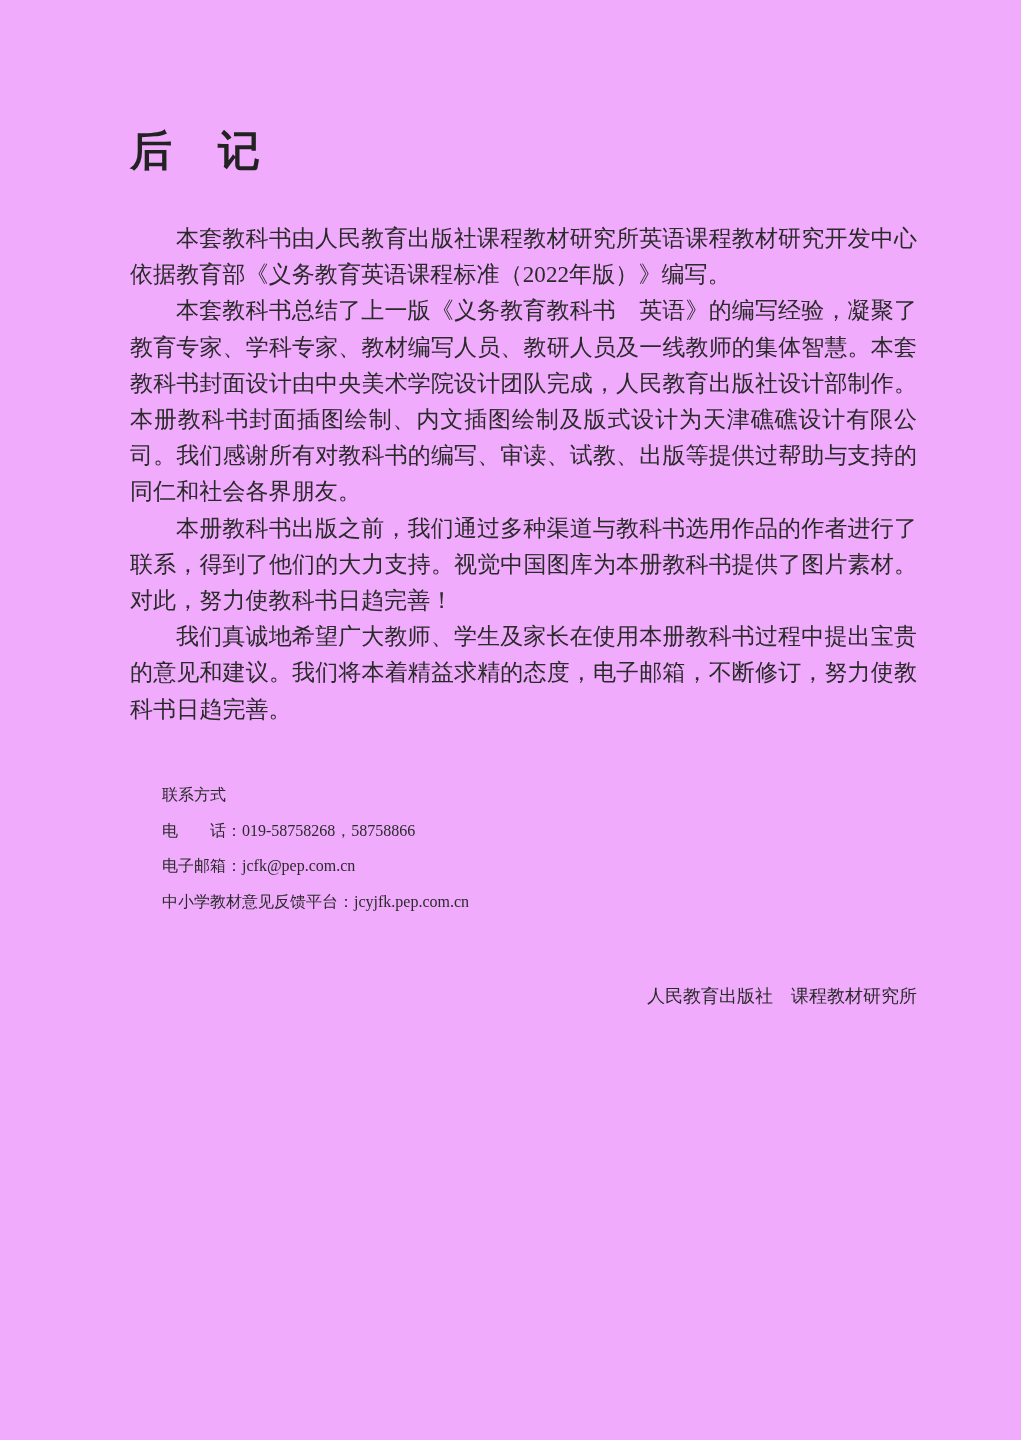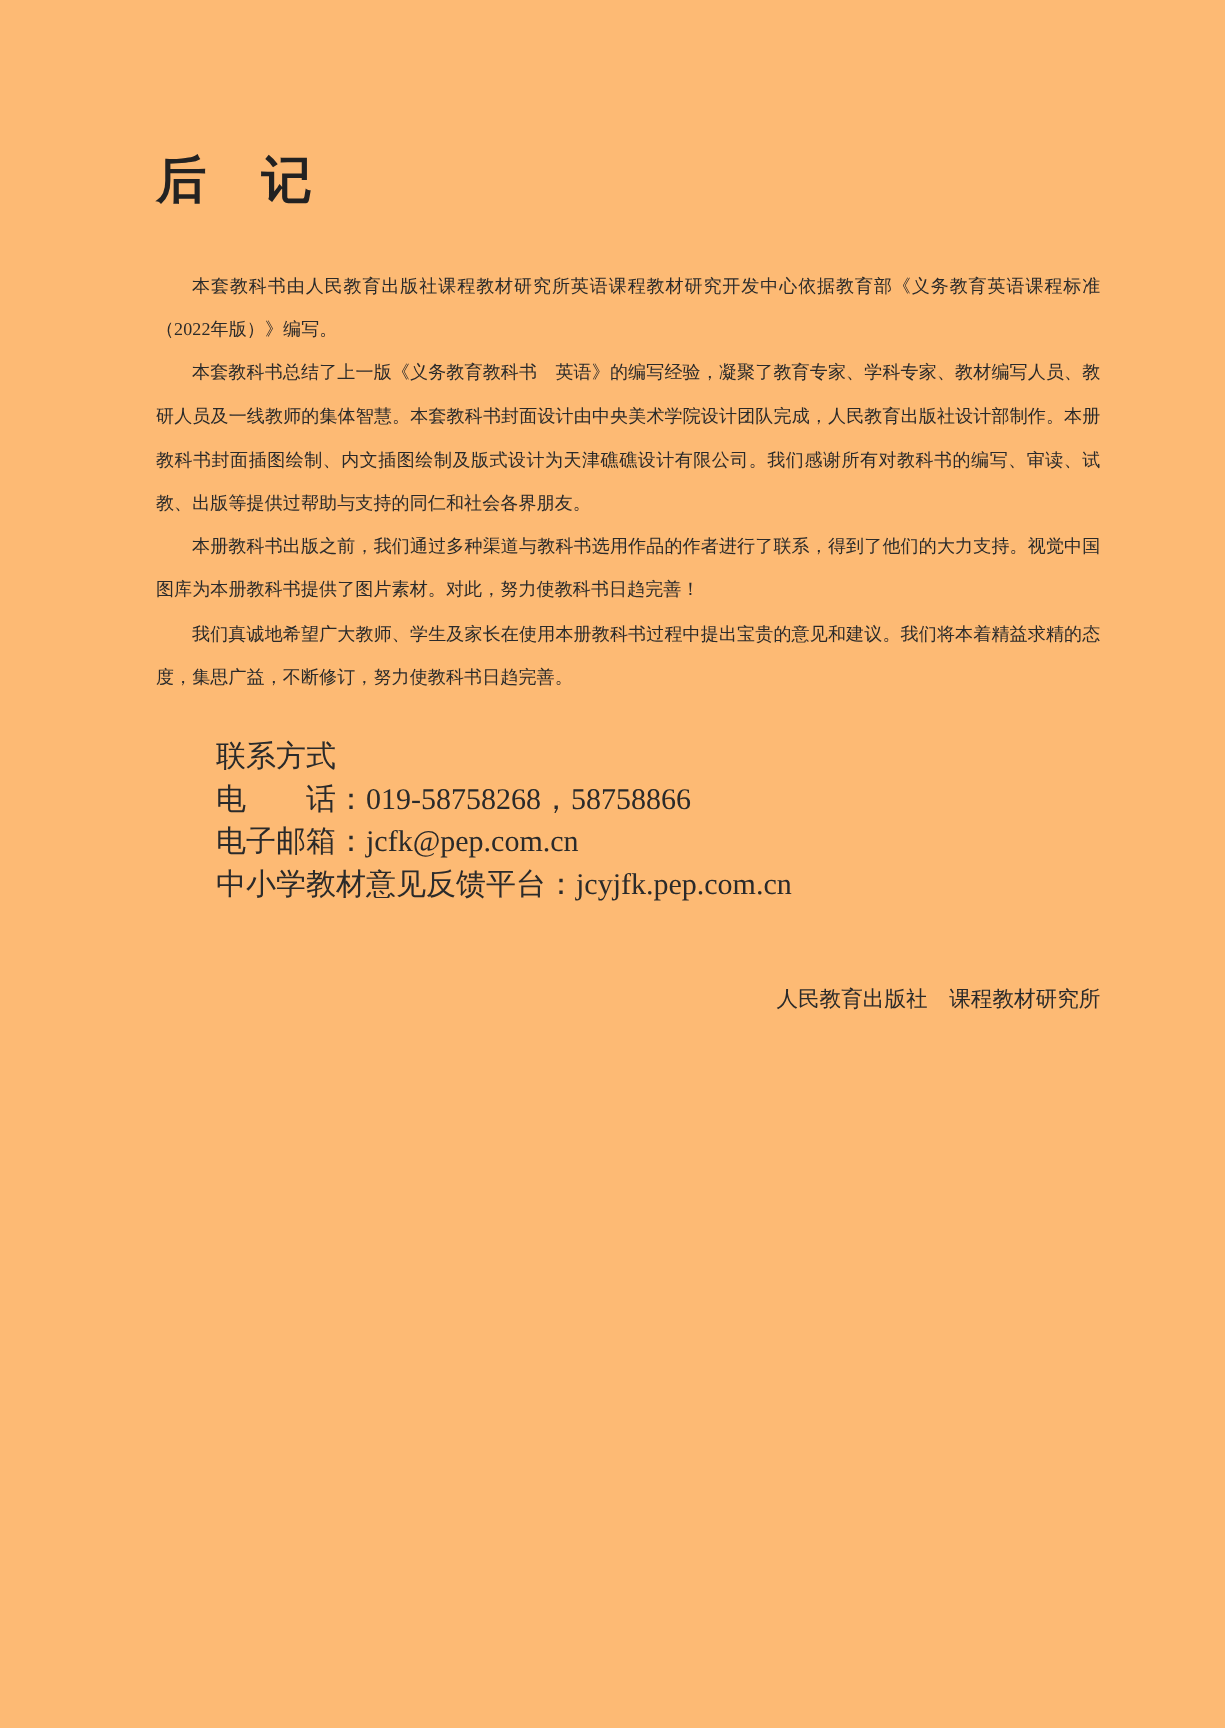--- a/index.html
+++ b/index.html
@@ -5,47 +5,47 @@
   html, body {
     margin: 0;
     padding: 0;
     background: #ffffff;
   }
   .page {
     position: relative;
     box-sizing: border-box;
     width: 1021px;
     height: 1440px;
-    background: #fdba74;
+    background: #f0abfc;
     padding: 130px 104px 0 130px;
     font-family: "Liberation Serif", "DejaVu Serif", serif;
     color: #2a2a2a;
     overflow: hidden;
   }
   .title {
     margin: 0 0 49px 0;
     font-size: 42px;
     line-height: 42px;
     font-weight: 700;
     color: #222222;
     letter-spacing: 2px;
   }
   .body-text p.para {
     margin: 0;
-    font-size: 15px;
+    font-size: 23px;
     line-height: 36.2px;
     text-align: justify;
     text-justify: inter-ideograph;
     text-indent: 2em;
     letter-spacing: 0.1px;
   }
   .contact {
-    margin-top: 30px;
+    margin-top: 49px;
     padding-left: 2em;
-    font-size: 25px;
+    font-size: 16px;
   }
   .contact p {
     margin: 0;
     line-height: 35.7px;
   }
   .signature {
     margin: 58px 0 0 0;
     font-size: 18px;
     line-height: 36px;
     text-align: right;
@@ -55,21 +55,21 @@
 <body>
 
 <div class="page">
 
   <h1 class="title">后　记</h1>
 
   <div class="body-text">
     <p class="para">本套教科书由人民教育出版社课程教材研究所英语课程教材研究开发中心依据教育部《义务教育英语课程标准（2022年版）》编写。</p>
     <p class="para">本套教科书总结了上一版《义务教育教科书　英语》的编写经验，凝聚了教育专家、学科专家、教材编写人员、教研人员及一线教师的集体智慧。本套教科书封面设计由中央美术学院设计团队完成，人民教育出版社设计部制作。本册教科书封面插图绘制、内文插图绘制及版式设计为天津礁礁设计有限公司。我们感谢所有对教科书的编写、审读、试教、出版等提供过帮助与支持的同仁和社会各界朋友。</p>
     <p class="para">本册教科书出版之前，我们通过多种渠道与教科书选用作品的作者进行了联系，得到了他们的大力支持。视觉中国图库为本册教科书提供了图片素材。对此，努力使教科书日趋完善！</p>
-    <p class="para">我们真诚地希望广大教师、学生及家长在使用本册教科书过程中提出宝贵的意见和建议。我们将本着精益求精的态度，集思广益，不断修订，努力使教科书日趋完善。</p>
+    <p class="para">我们真诚地希望广大教师、学生及家长在使用本册教科书过程中提出宝贵的意见和建议。我们将本着精益求精的态度，电子邮箱，不断修订，努力使教科书日趋完善。</p>
   </div>
 
   <div class="contact">
     <p>联系方式</p>
     <p><span>电　　话：</span><span>019-58758268，58758866</span></p>
     <p><span>电子邮箱：</span><span>jcfk@pep.com.cn</span></p>
     <p><span>中小学教材意见反馈平台：</span><span>jcyjfk.pep.com.cn</span></p>
   </div>
 
   <p class="signature">人民教育出版社　课程教材研究所</p>

